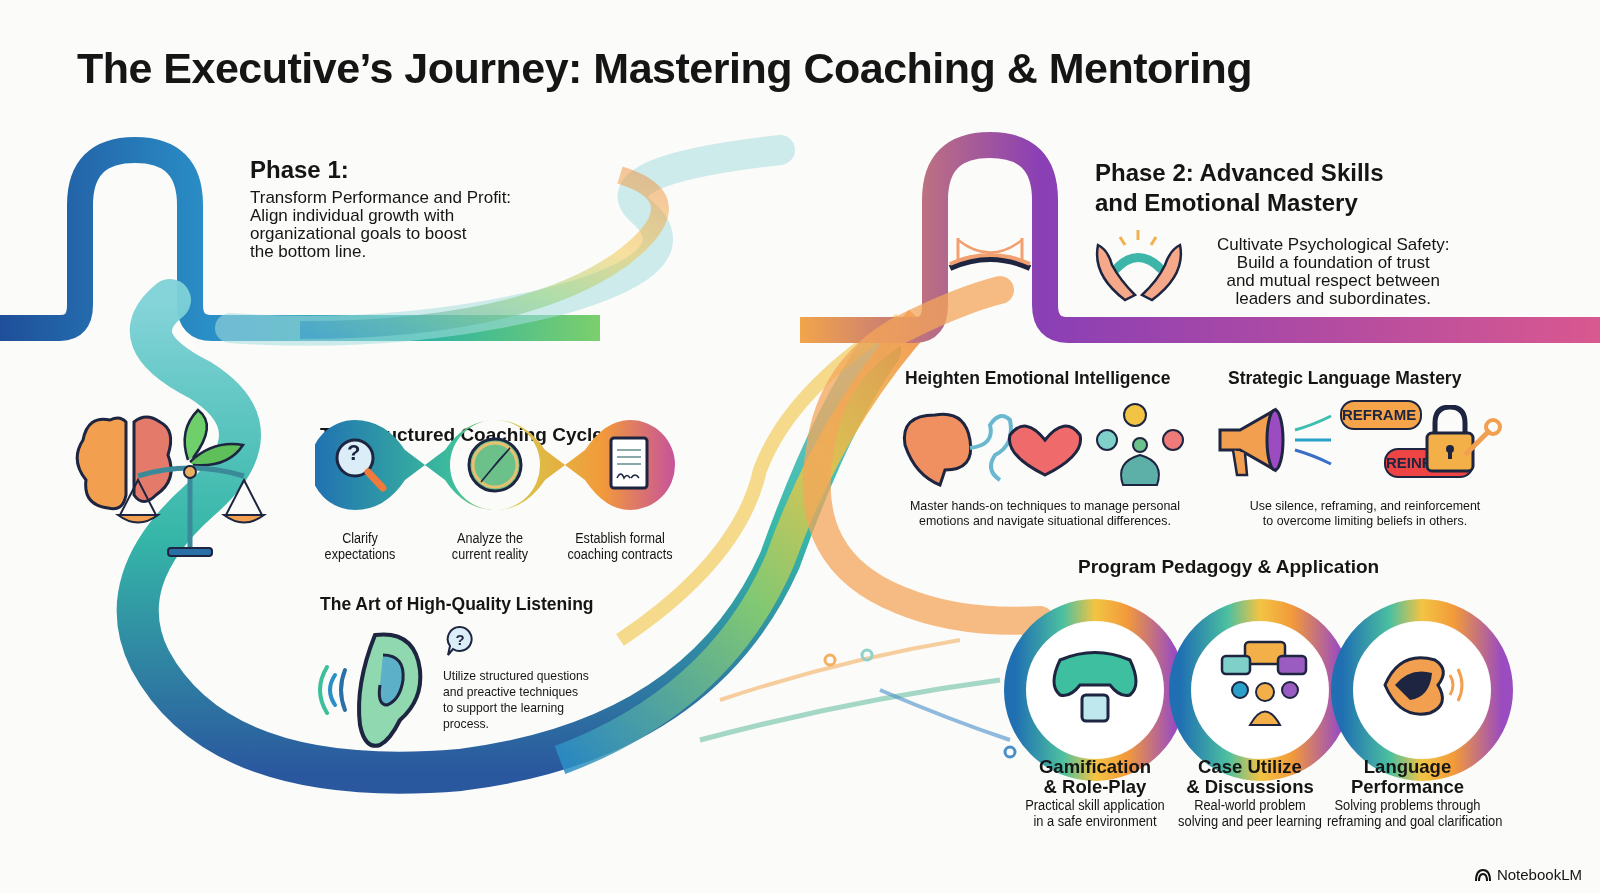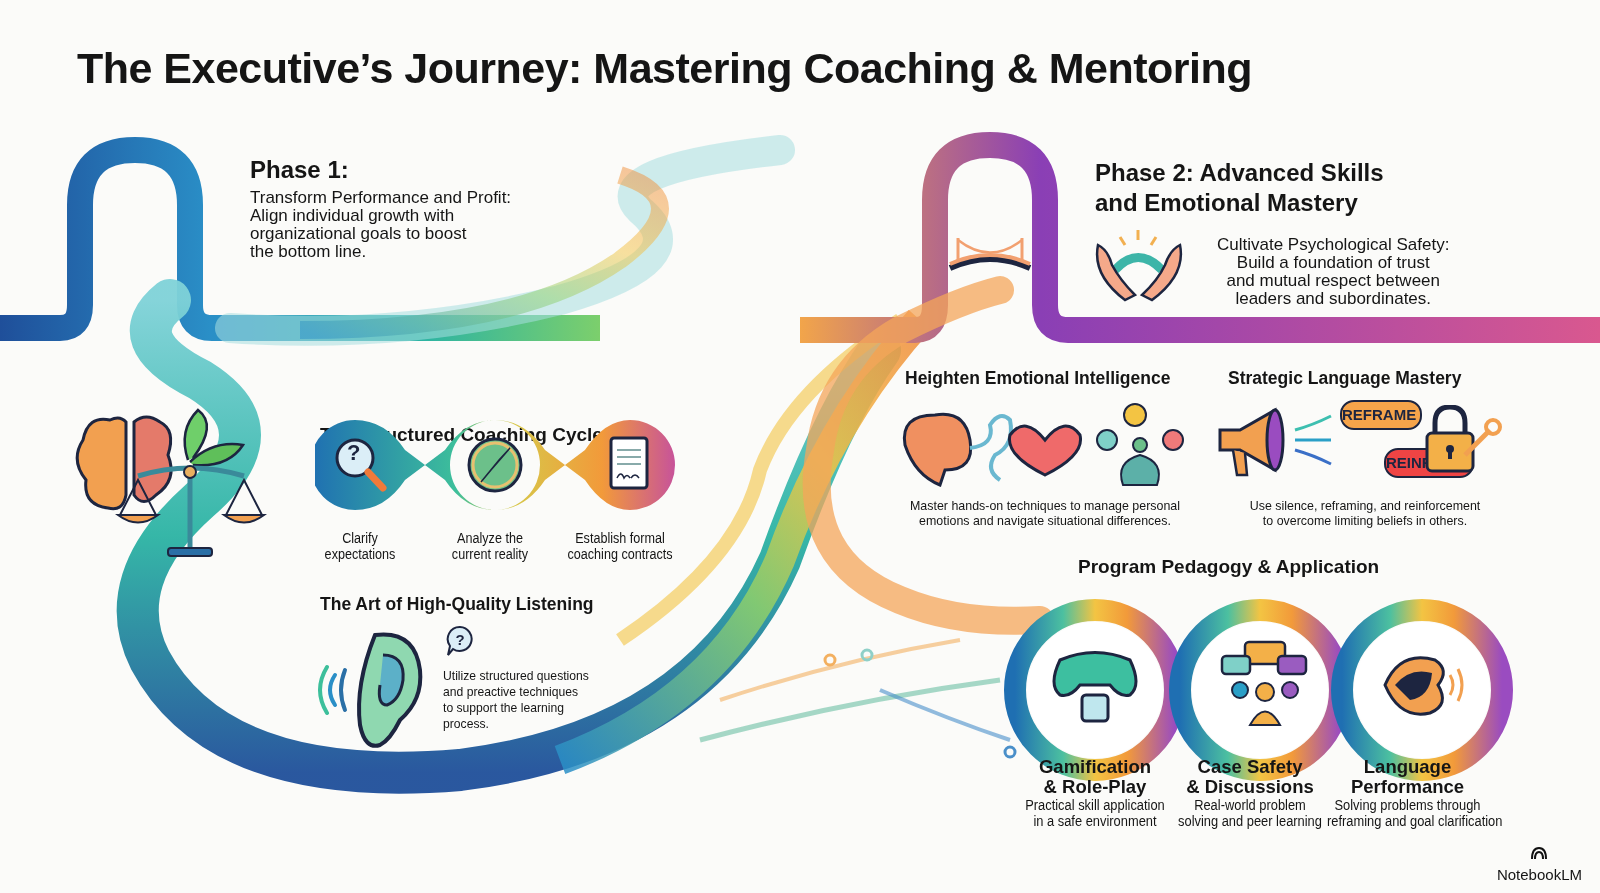--- a/index.html
+++ b/index.html
@@ -8,21 +8,21 @@
   .abs { position:absolute; }
   svg.bg { position:absolute; left:0; top:0; }
   .title { left:0; width:1329px; top:44px; text-align:center; font-size:43px; font-weight:700; letter-spacing:-0.5px; }
   .h1 { font-size:24px; font-weight:700; line-height:30px; }
   .body-txt { font-size:17px; line-height:18px; }
   .h2 { font-size:19px; font-weight:700; }
   .cap { font-family:"Liberation Sans", sans-serif; font-size:14px; line-height:16px; text-align:center; transform:scaleX(0.9); }
   .ped-title { font-size:18.5px; font-weight:700; text-align:center; line-height:20px; }
   .ped-desc { font-size:14px; text-align:center; line-height:16px; transform:scaleX(0.92); white-space:nowrap; }
   .bubble { position:absolute; border:2.5px solid #1d2540; border-radius:14px; font-weight:700; font-size:15px; line-height:26px; color:#1d2540; }
-  .logo { right:18px; bottom:10px; font-size:15px; display:flex; align-items:center; gap:6px;flex-direction:column; }
+  .logo { right:18px; bottom:10px; font-size:15px; display:flex; align-items:center; gap:6px; }
 </style>
 </head>
 <body>
 
 <svg class="bg" width="1600" height="893" viewBox="0 0 1600 893">
   <defs>
     <linearGradient id="g1" x1="0" y1="0" x2="1" y2="0">
       <stop offset="0" stop-color="#1f4f9a"></stop>
         <stop offset="0.35" stop-color="#2a8fc7"></stop>
       <stop offset="0.7" stop-color="#2bb3a3"></stop>
@@ -263,21 +263,21 @@
   <path d="M78 24 Q86 40 78 56" fill="none" stroke="#f2a050" stroke-width="3"></path>
 </svg>
 
 <div class="abs" style="left:1005px;top:757px;width:180px;">
   <div class="ped-title">Gamification</div>
   <div class="ped-title">&amp; Role-Play</div>
   <div class="ped-desc">Practical skill application</div>
   <div class="ped-desc">in a safe environment</div>
 </div>
 <div class="abs" style="left:1160px;top:757px;width:180px;">
-  <div class="ped-title">Case Safety</div>
+  <div class="ped-title">Case Utilize</div>
   <div class="ped-title">&amp; Discussions</div>
   <div class="ped-desc">Real-world problem</div>
   <div class="ped-desc">solving and peer learning</div>
 </div>
 <div class="abs" style="left:1320px;top:757px;width:175px;">
   <div class="ped-title">Language</div>
   <div class="ped-title">Performance</div>
   <div class="ped-desc">Solving problems through</div>
   <div class="ped-desc">reframing and goal clarification</div>
 </div>

